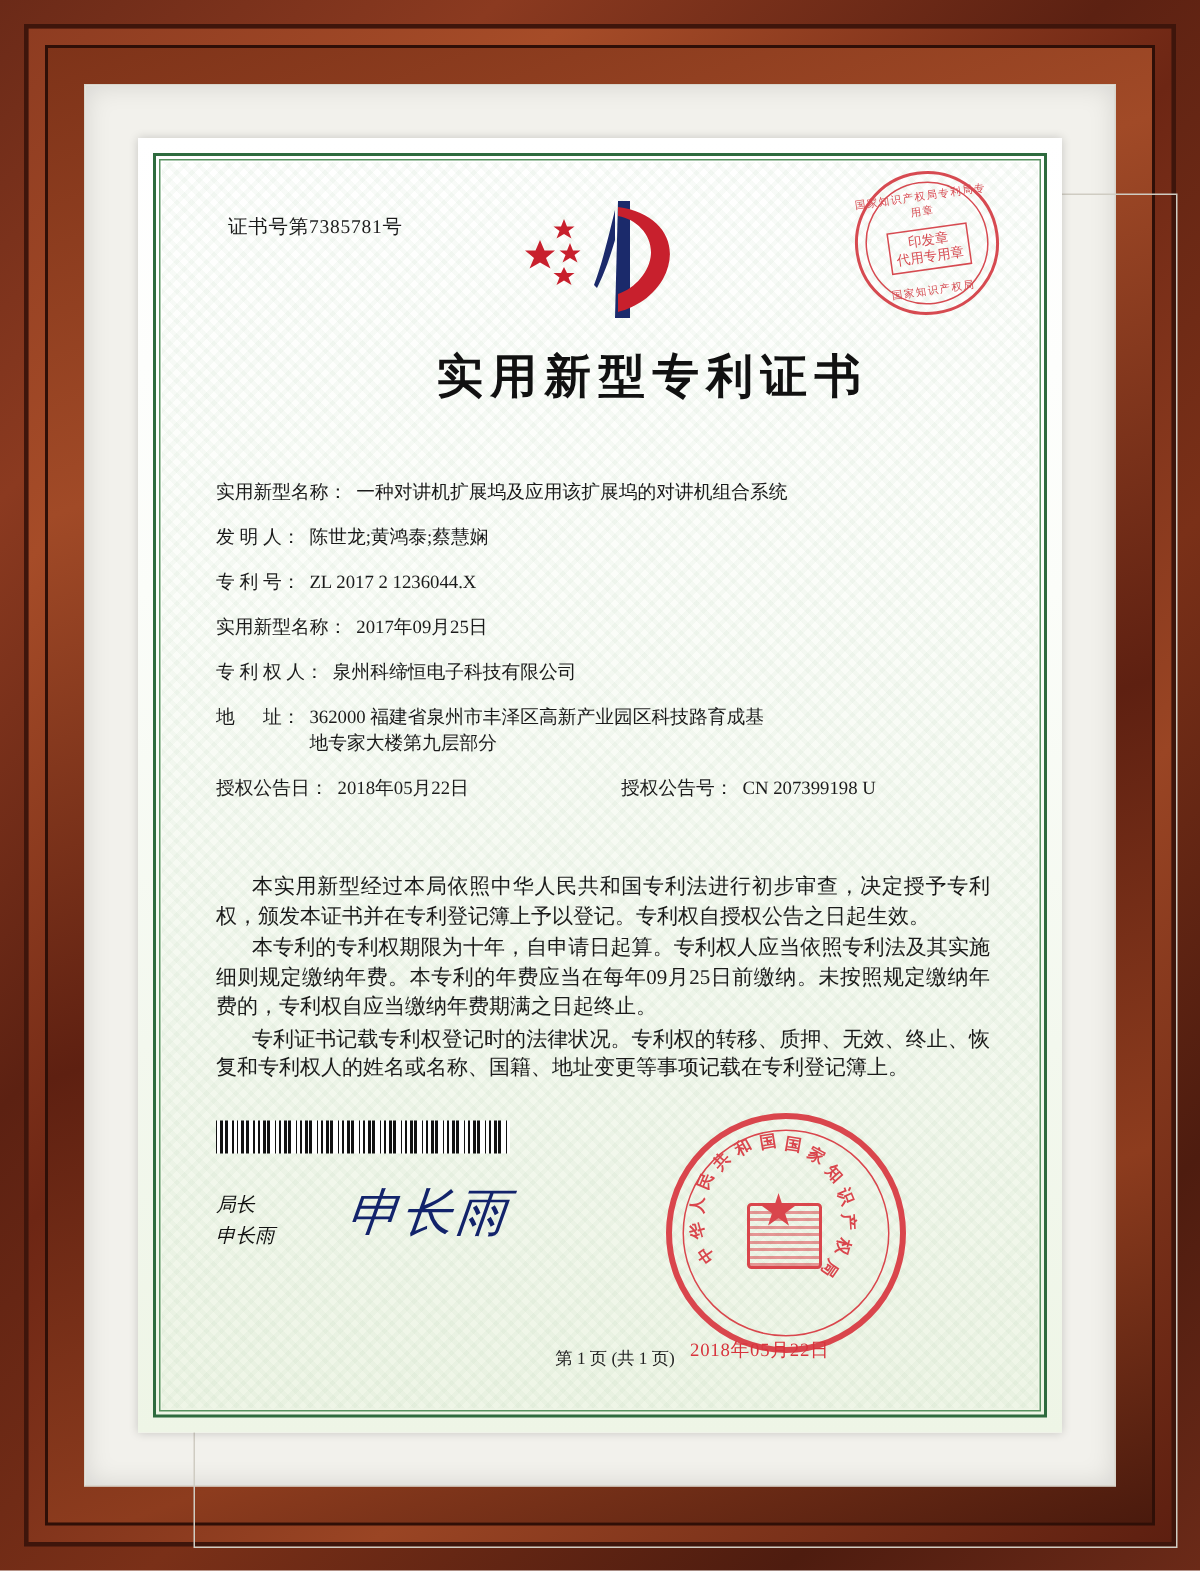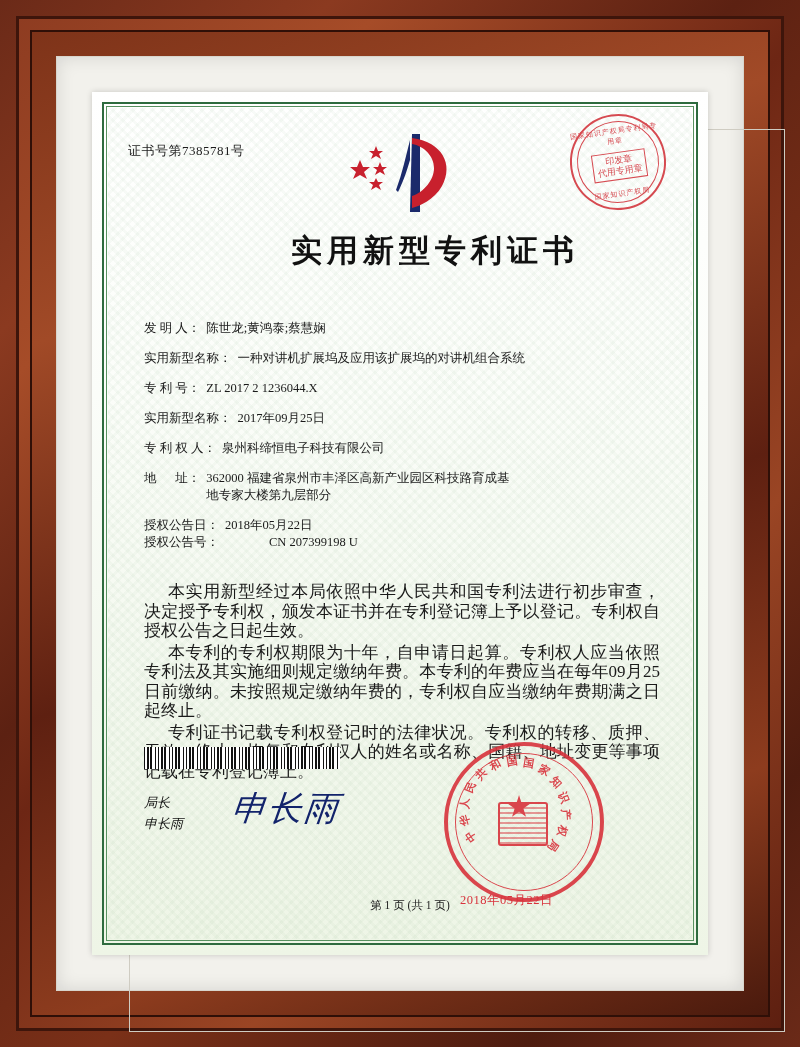--- a/index.html
+++ b/index.html
@@ -85,21 +85,21 @@
     right: 16px; bottom: 16px;
     background:
       repeating-linear-gradient(45deg, rgba(120,170,120,0.05) 0 3px, rgba(255,255,255,0) 3px 7px),
       repeating-linear-gradient(-45deg, rgba(120,170,120,0.05) 0 3px, rgba(255,255,255,0) 3px 7px);
     pointer-events: none;
   }
 
   
   .cert-number {
     position: absolute;
-    left: 36px; top: 50px;
+    left: 60px; top: 50px;
     font-size: 13px;
     color: #1c1c1c;
     letter-spacing: 0.5px;
     white-space: nowrap;
   }
   .logo {
     position: absolute;
     left: 258px; top: 38px;
     width: 110px; height: 86px;
   }
@@ -179,31 +179,30 @@
   .field-value {
     margin-left: 6px;
     flex: 1 1 auto;
   }
   .field-value .line2 {
     display: block;
   }
   .row-split {
     display: flex;
     margin-bottom: 0;
-    flex-direction: column;
   }
   .row-split .col-left { width: 270px; display: flex; }
-  .row-split .col-right { display: flex; gap: 44px; }
+  .row-split .col-right { display: flex; }
 
   
   .paragraphs {
     position: absolute;
     left: 52px; top: 490px;
     width: 516px;
-    font-size: 17px;
+    font-size: 14px;
     line-height: 19.5px;
     color: #1a1a1a;
     text-align: justify;
   }
   .paragraphs p {
     margin: 0 0 2px 0;
     text-indent: 24px;
   }
 
   
@@ -334,26 +333,26 @@
       <div class="ring"></div>
       <div class="seal-arc">国家知识产权局专利局专用章</div>
       <div class="seal-center">印发章<br>代用专用章</div>
       <div class="seal-bottom">国家知识产权局</div>
     </div>
 
     <div class="title">实用新型专利证书</div>
 
     <div class="fields">
       <div class="field-row">
+        <span class="field-label">实用新型名称：</span>
+        <span class="field-value">一种对讲机扩展坞及应用该扩展坞的对讲机组合系统</span>
+      </div>
+      <div class="field-row">
         <span class="field-label">发 明 人：</span>
         <span class="field-value">陈世龙;黄鸿泰;蔡慧娴</span>
-      </div>
-      <div class="field-row">
-        <span class="field-label">实用新型名称：</span>
-        <span class="field-value">一种对讲机扩展坞及应用该扩展坞的对讲机组合系统</span>
       </div>
       <div class="field-row">
         <span class="field-label">专 利 号：</span>
         <span class="field-value">ZL 2017 2 1236044.X</span>
       </div>
       <div class="field-row">
         <span class="field-label">实用新型名称：</span>
         <span class="field-value">2017年09月25日</span>
       </div>
       <div class="field-row">

